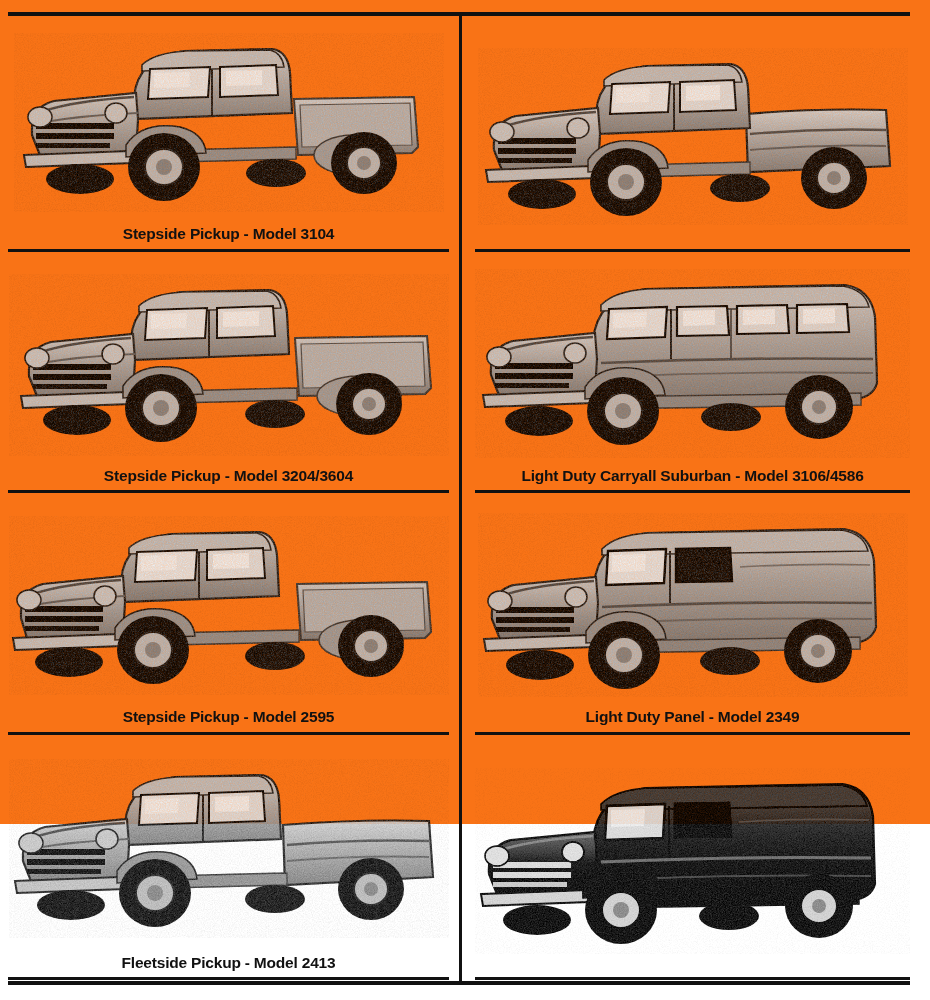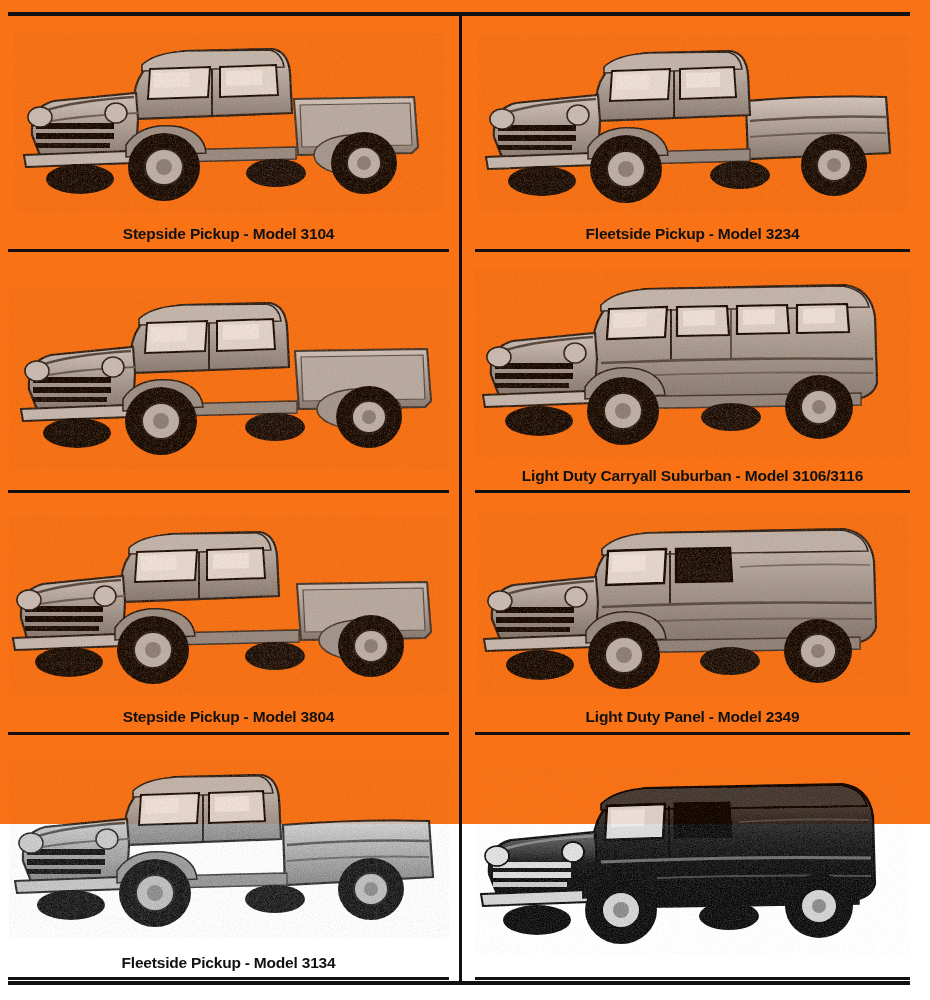--- a/index.html
+++ b/index.html
@@ -237,21 +237,20 @@
             <ellipse cx="148" cy="142" rx="19" ry="18" fill="#c2c2c2" stroke="#3a3a3a" stroke-width="2"></ellipse>
             <ellipse cx="148" cy="142" rx="8" ry="8" fill="#8d8d8d"></ellipse>
             <ellipse cx="356" cy="138" rx="33" ry="31" fill="#2a2a2a"></ellipse>
             <ellipse cx="356" cy="138" rx="17" ry="16" fill="#c2c2c2" stroke="#3a3a3a" stroke-width="2"></ellipse>
             <ellipse cx="356" cy="138" rx="7" ry="7" fill="#8d8d8d"></ellipse>
             <ellipse cx="262" cy="148" rx="30" ry="14" fill="#303030"></ellipse>
             <ellipse cx="64" cy="154" rx="34" ry="15" fill="#2c2c2c"></ellipse>
           </g>
         </svg>
       </div>
-      <div class="caption">Fleetside Pickup - Model 3234</div>
       <div class="cell-rule"></div>
     </div>
 
     <div class="cell col-left">
       <div class="photo-wrap">
         <svg class="photo" width="440" height="190" viewBox="0 0 440 190">
           <defs>
             <filter id="grain3" x="-10%" y="-10%" width="120%" height="120%">
               <feTurbulence type="fractalNoise" baseFrequency="0.88" numOctaves="3" seed="33" result="n"></feTurbulence>
               <feColorMatrix in="n" type="saturate" values="0"></feColorMatrix>
@@ -292,20 +291,21 @@
             <ellipse cx="152" cy="142" rx="19" ry="18" fill="#c2c2c2" stroke="#3a3a3a" stroke-width="2"></ellipse>
             <ellipse cx="152" cy="142" rx="8" ry="8" fill="#8d8d8d"></ellipse>
             <ellipse cx="360" cy="138" rx="33" ry="31" fill="#2a2a2a"></ellipse>
             <ellipse cx="360" cy="138" rx="17" ry="16" fill="#c2c2c2" stroke="#3a3a3a" stroke-width="2"></ellipse>
             <ellipse cx="360" cy="138" rx="7" ry="7" fill="#8d8d8d"></ellipse>
             <ellipse cx="266" cy="148" rx="30" ry="14" fill="#303030"></ellipse>
             <ellipse cx="68" cy="154" rx="34" ry="15" fill="#2c2c2c"></ellipse>
           </g>
         </svg>
       </div>
+      <div class="caption">Stepside Pickup - Model 3204/3604</div>
       <div class="cell-rule"></div>
     </div>
 
     <div class="cell col-right">
       <div class="photo-wrap">
         <svg class="photo" width="435" height="195" viewBox="0 0 435 195">
           <defs>
             <filter id="grain4" x="-10%" y="-10%" width="120%" height="120%">
               <feTurbulence type="fractalNoise" baseFrequency="0.86" numOctaves="3" seed="51" result="n"></feTurbulence>
               <feColorMatrix in="n" type="saturate" values="0"></feColorMatrix>
@@ -354,21 +354,21 @@
             <ellipse cx="148" cy="148" rx="19" ry="18" fill="#c2c2c2" stroke="#3a3a3a" stroke-width="2"></ellipse>
             <ellipse cx="148" cy="148" rx="8" ry="8" fill="#8d8d8d"></ellipse>
             <ellipse cx="344" cy="144" rx="34" ry="32" fill="#2a2a2a"></ellipse>
             <ellipse cx="344" cy="144" rx="18" ry="17" fill="#c2c2c2" stroke="#3a3a3a" stroke-width="2"></ellipse>
             <ellipse cx="344" cy="144" rx="7" ry="7" fill="#8d8d8d"></ellipse>
             <ellipse cx="256" cy="154" rx="30" ry="14" fill="#303030"></ellipse>
             <ellipse cx="64" cy="158" rx="34" ry="15" fill="#2c2c2c"></ellipse>
           </g>
         </svg>
       </div>
-      <div class="caption">Light Duty Carryall Suburban - Model 3106/3116</div>
+      <div class="caption">Light Duty Carryall Suburban - Model 3106/4586</div>
       <div class="cell-rule"></div>
     </div>
 
     <div class="cell col-left">
       <div class="photo-wrap">
         <svg class="photo" width="440" height="185" viewBox="0 0 440 185">
           <defs>
             <filter id="grain5" x="-10%" y="-10%" width="120%" height="120%">
               <feTurbulence type="fractalNoise" baseFrequency="0.9" numOctaves="3" seed="71" result="n"></feTurbulence>
               <feColorMatrix in="n" type="saturate" values="0"></feColorMatrix>
@@ -409,21 +409,21 @@
             <ellipse cx="144" cy="140" rx="19" ry="18" fill="#c2c2c2" stroke="#3a3a3a" stroke-width="2"></ellipse>
             <ellipse cx="144" cy="140" rx="8" ry="8" fill="#8d8d8d"></ellipse>
             <ellipse cx="362" cy="136" rx="33" ry="31" fill="#2a2a2a"></ellipse>
             <ellipse cx="362" cy="136" rx="17" ry="16" fill="#c2c2c2" stroke="#3a3a3a" stroke-width="2"></ellipse>
             <ellipse cx="362" cy="136" rx="7" ry="7" fill="#8d8d8d"></ellipse>
             <ellipse cx="266" cy="146" rx="30" ry="14" fill="#303030"></ellipse>
             <ellipse cx="60" cy="152" rx="34" ry="15" fill="#2c2c2c"></ellipse>
           </g>
         </svg>
       </div>
-      <div class="caption">Stepside Pickup - Model 3804</div>
+      <div class="caption">Stepside Pickup - Model 2595</div>
       <div class="cell-rule"></div>
     </div>
 
     <div class="cell col-right">
       <div class="photo-wrap">
         <svg class="photo" width="430" height="190" viewBox="0 0 430 190">
           <defs>
             <filter id="grain6" x="-10%" y="-10%" width="120%" height="120%">
               <feTurbulence type="fractalNoise" baseFrequency="0.87" numOctaves="3" seed="93" result="n"></feTurbulence>
               <feColorMatrix in="n" type="saturate" values="0"></feColorMatrix>
@@ -521,21 +521,21 @@
             <ellipse cx="146" cy="140" rx="19" ry="18" fill="#c2c2c2" stroke="#3a3a3a" stroke-width="2"></ellipse>
             <ellipse cx="146" cy="140" rx="8" ry="8" fill="#8d8d8d"></ellipse>
             <ellipse cx="362" cy="136" rx="33" ry="31" fill="#2a2a2a"></ellipse>
             <ellipse cx="362" cy="136" rx="17" ry="16" fill="#c2c2c2" stroke="#3a3a3a" stroke-width="2"></ellipse>
             <ellipse cx="362" cy="136" rx="7" ry="7" fill="#8d8d8d"></ellipse>
             <ellipse cx="266" cy="146" rx="30" ry="14" fill="#303030"></ellipse>
             <ellipse cx="62" cy="152" rx="34" ry="15" fill="#2c2c2c"></ellipse>
           </g>
         </svg>
       </div>
-      <div class="caption">Fleetside Pickup - Model 3134</div>
+      <div class="caption">Fleetside Pickup - Model 2413</div>
       <div class="cell-rule"></div>
     </div>
 
     <div class="cell col-right last-row">
       <div class="photo-wrap">
         <svg class="photo" width="435" height="190" viewBox="0 0 435 190">
           <defs>
             <filter id="grain8" x="-10%" y="-10%" width="120%" height="120%">
               <feTurbulence type="fractalNoise" baseFrequency="0.85" numOctaves="3" seed="131" result="n"></feTurbulence>
               <feColorMatrix in="n" type="saturate" values="0"></feColorMatrix>

